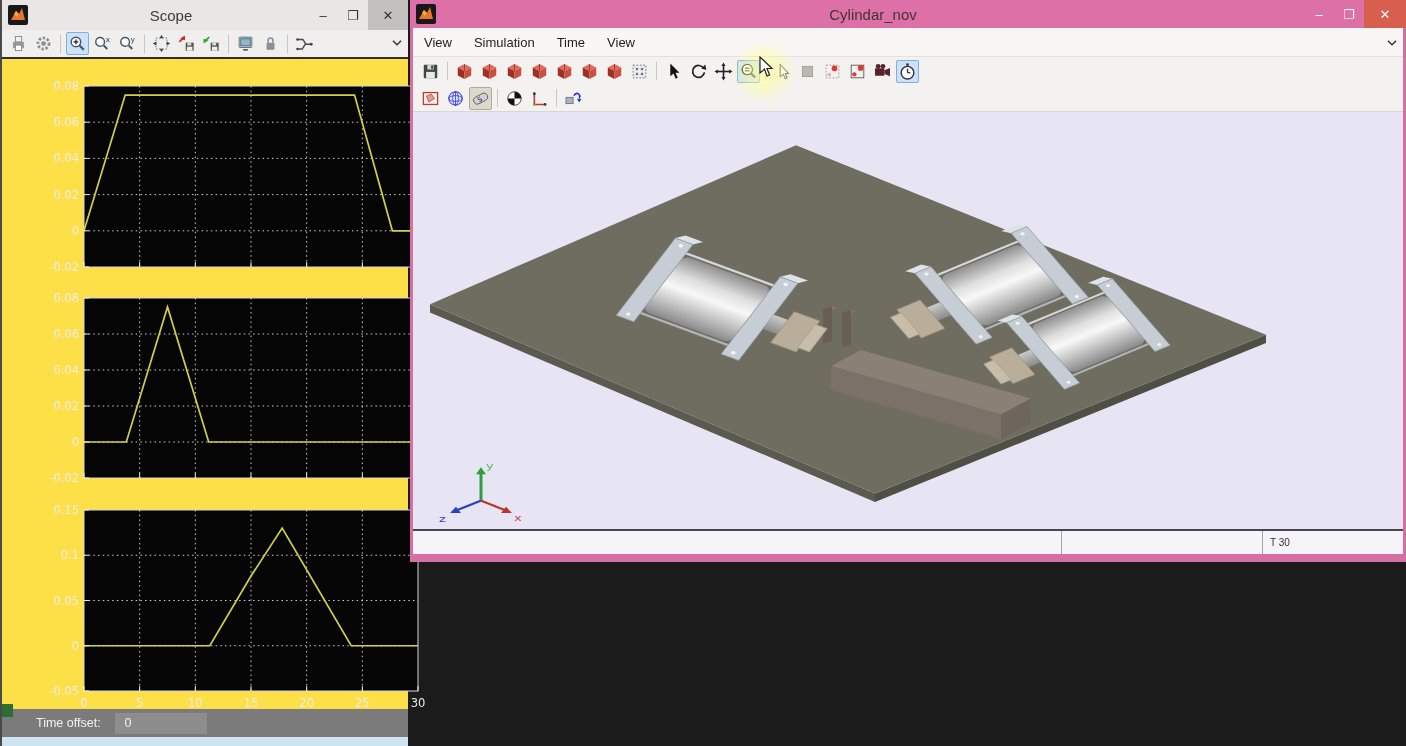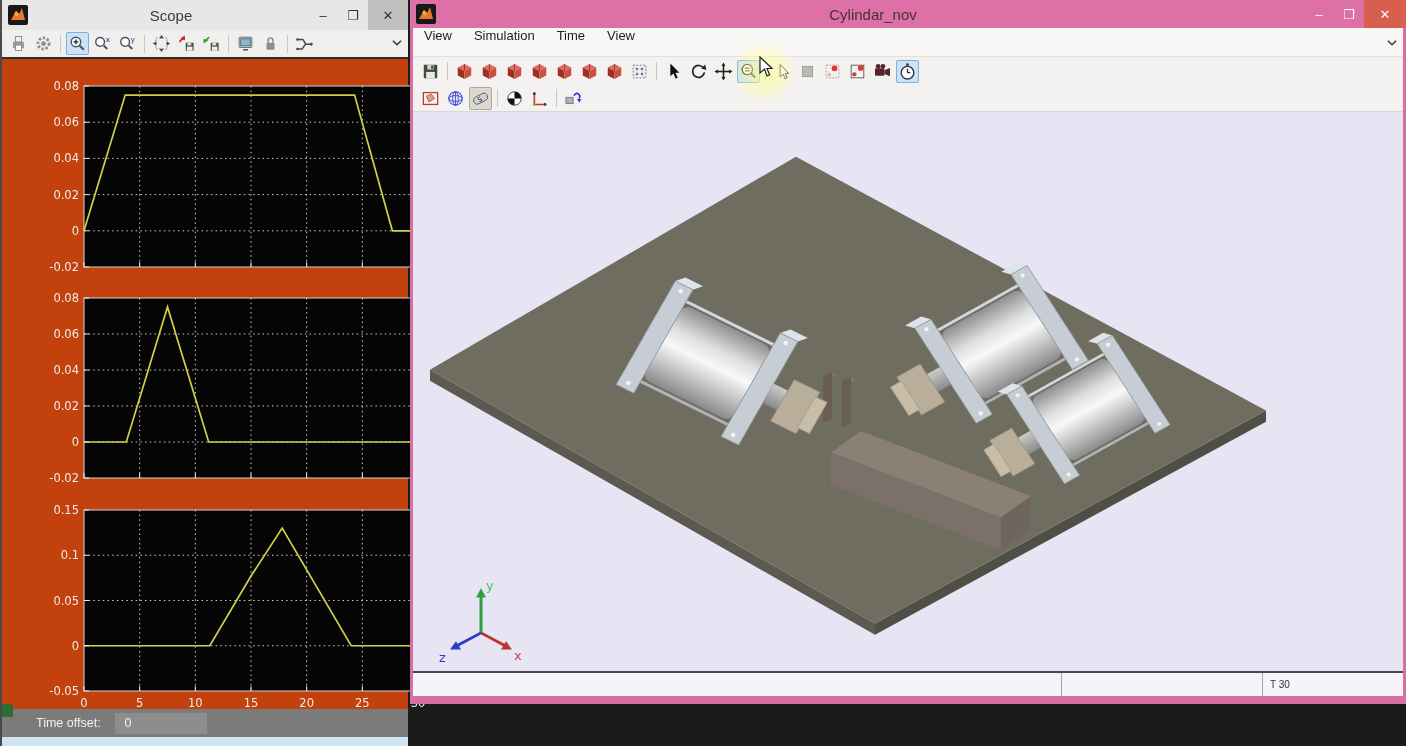--- a/index.html
+++ b/index.html
@@ -8,21 +8,21 @@
          font-family:"Liberation Sans",sans-serif;}
 
   
   .titlebar{position:absolute;left:0;right:0;top:0;display:flex;align-items:center;}
   .win-title{flex:1;text-align:center;font-size:15px;}
   .winbtns{display:flex;align-items:stretch;height:100%;}
   .wbtn{width:30px;display:flex;align-items:center;justify-content:center;font-size:13px;cursor:default;}
   .mlicon{width:20px;height:20px;margin:0 6px;flex:0 0 auto;}
 
   
-  #scope-window{position:absolute;left:0;top:0;width:408px;height:746px;background:#c2410c;
+  #scope-window{position:absolute;left:0;top:0;width:408px;height:746px;background:#fde047;
                 border-left:2px solid #4a4a4a;}
   #scope-titlebar{height:30px;background:#e9e7e5;color:#3c3c3c;}
   #scope-titlebar .wbtn{color:#333;}
   #scope-close{width:40px;background:#c3c1c0;color:#fff;}
   #scope-toolbar{position:absolute;left:0;right:0;top:30px;height:29px;background:#f1efee;
                  border-bottom:2px solid #2d2d2d;display:flex;align-items:center;padding-left:4px;}
   .tbi{width:23px;height:23px;display:inline-flex;align-items:center;justify-content:center;
        border:1px solid transparent;border-radius:2px;margin:0 1px;background:transparent;}
   .tbi svg{width:19px;height:19px;display:block;}
   .tbi.sel{background:#cde2f6;border-color:#7db0de;}
@@ -32,26 +32,26 @@
   .plot{position:absolute;left:16px;width:400px;margin-left:20px;}
   #scope-statusbar{position:absolute;left:0;right:0;top:709px;height:28px;background:#7b7b7b;
                    color:#f2f2f2;font-size:12.5px;display:flex;align-items:center;padding-left:26px;}
   #scope-statusbar .lbl{margin-left:8px;}
   #time-offset-field{margin-left:14px;width:92px;height:21px;background:#8d8d8d;display:flex;
                      align-items:center;padding-left:10px;}
   #scope-bottomstrip{position:absolute;left:0;right:0;top:737px;height:9px;background:#cfe4f3;}
   #green-indicator{position:absolute;left:0;top:704px;width:11px;height:13px;background:#2e6d33;}
 
   
-  #model-window{position:absolute;left:410px;top:0;width:996px;height:704px;background:#d66fa4;}
+  #model-window{position:absolute;left:410px;top:0;width:996px;height:562px;background:#d66fa4;}
   #model-titlebar{height:28px;background:#dc70a7;color:#433;}
   #model-titlebar .wbtn{color:#fff;}
   #model-close{width:42px;background:#d85f4e;color:#fff;}
   #model-menubar{position:absolute;left:3px;right:3px;top:28px;height:29px;background:#f8f7f6;
-                 border-bottom:1px solid #e3e1df;display:flex;align-items:flex-start;font-size:13px;color:#222;}
+                 border-bottom:1px solid #e3e1df;display:flex;align-items:center;font-size:13px;color:#222;}
   .menu-item{padding:0 11px;}
   #model-toolbar1{position:absolute;left:3px;right:3px;top:57px;height:28px;background:#f4f2f1;
                   display:flex;align-items:center;padding-left:5px;}
   #model-toolbar2{position:absolute;left:3px;right:3px;top:85px;height:27px;background:#f4f2f1;
                   border-bottom:1px solid #d8d6d4;display:flex;align-items:center;padding-left:5px;}
   #viewport{position:absolute;left:3px;right:3px;top:112px;bottom:33px;background:#e7e4f4;overflow:hidden;}
   #scene-svg{position:absolute;left:0;top:0;width:100%;height:100%;}
   #model-statusbar{position:absolute;left:3px;right:3px;bottom:8px;height:25px;background:#f6f4f8;
                    border-top:2px solid #46464e;display:flex;font-size:10px;color:#333;}
   .scell{border-right:1px solid #a5a3ab;height:100%;display:flex;align-items:center;padding-left:7px;}

